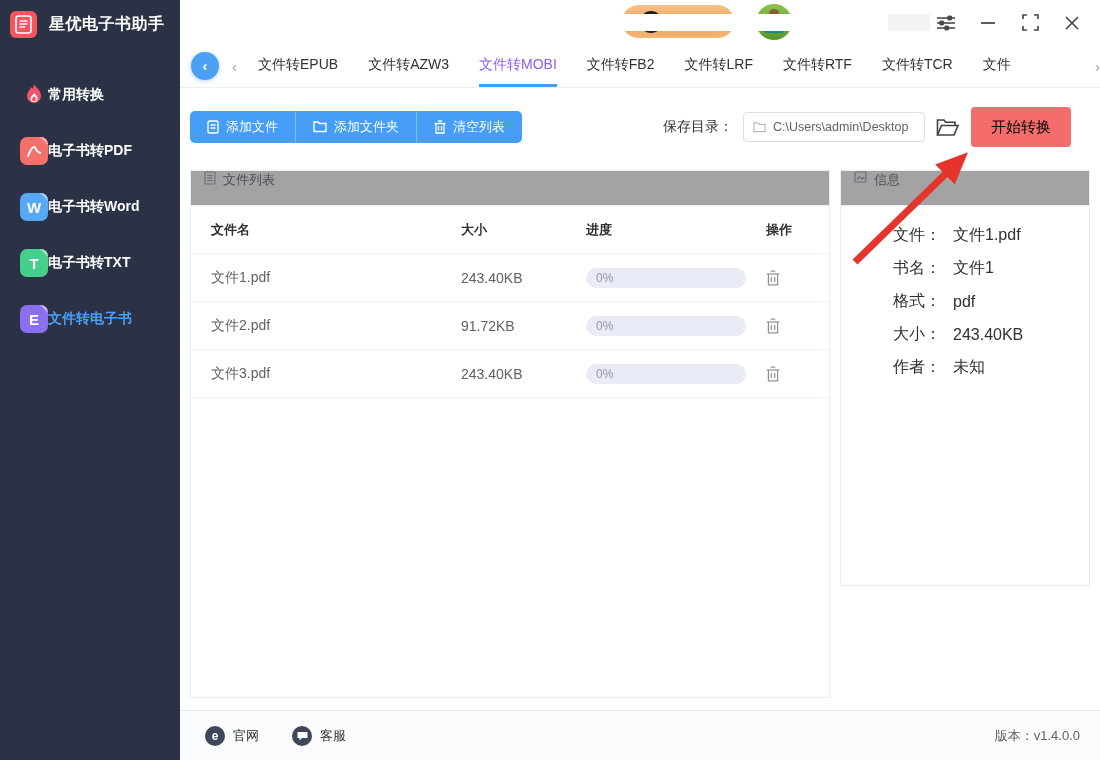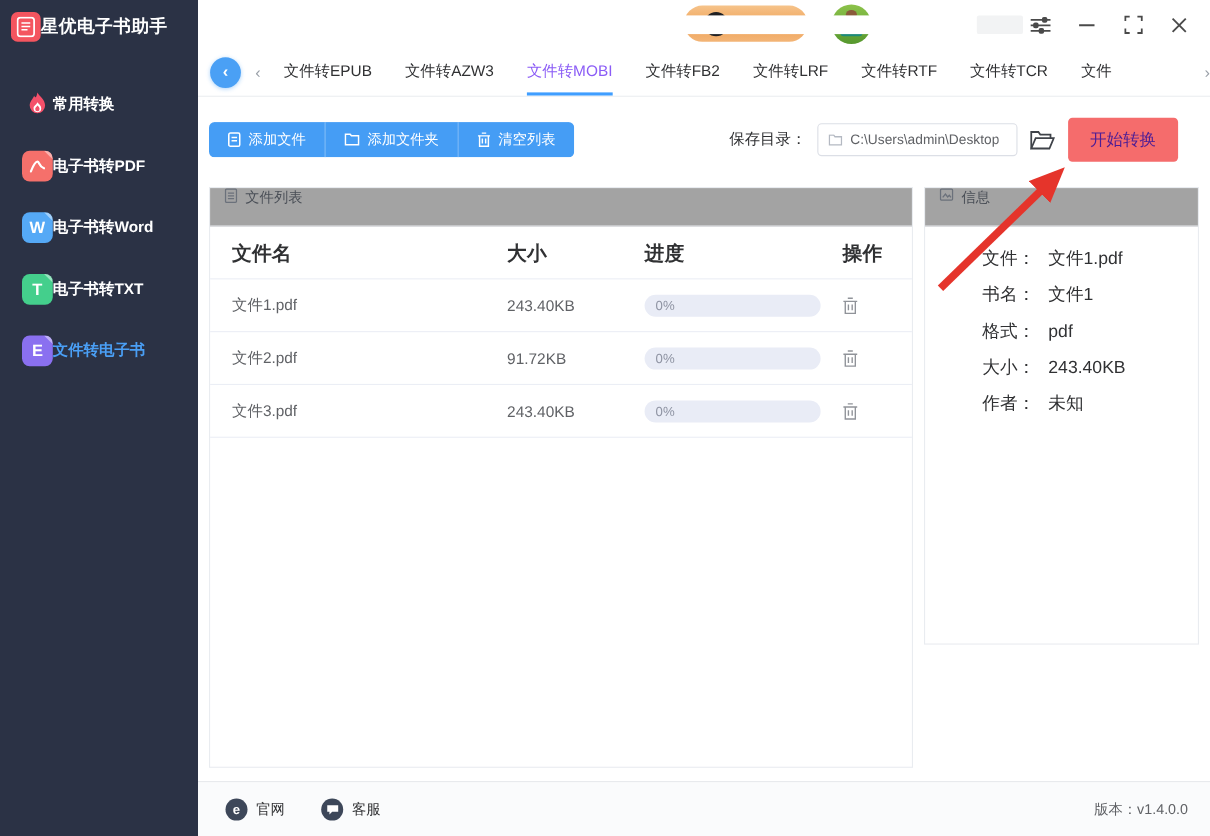--- a/index.html
+++ b/index.html
@@ -4,21 +4,21 @@
 <style>
   * { margin:0; padding:0; box-sizing:border-box; }
   html,body { width:1100px; height:760px; }
   body {
     font-family:"Liberation Sans","DejaVu Sans",sans-serif;
     background:#fff; position:relative; overflow:hidden;
   }
 
   
   .sidebar { position:absolute; left:0; top:0; width:180px; height:760px; background:#2b3245; }
-  .logo-row { display:flex; align-items:center; gap:0; padding:11px 0 0 10px; }
+  .logo-row { display:flex; align-items:center; gap:12px; padding:11px 0 0 10px; }
   .logo-icon { width:27px; height:27px; border-radius:6px; background:#f4555f; display:flex; align-items:center; justify-content:center; flex:0 0 auto; }
   .logo-title { color:#fff; font-size:16px; font-weight:bold; letter-spacing:.5px; }
   .menu { margin-top:42px; }
   .menu-item { display:flex; align-items:center; padding-left:20px; height:30px; margin-bottom:26px; cursor:pointer; }
   .menu-item .label { color:#fff; font-size:14px; font-weight:bold; }
   .menu-item.active .label { color:#4a9ff5; }
   .mi-icon { width:28px; height:28px; border-radius:7px; display:flex; align-items:center; justify-content:center;
              color:#fff; font-size:15px; font-weight:bold; position:relative; flex:0 0 auto; }
   .mi-icon.pdf { background:#f5706b; }
   .mi-icon.word { background:#55a9f6; }
@@ -67,31 +67,31 @@
   .btn-group { display:flex; margin-left:10px; height:32px; border-radius:5px; overflow:hidden; }
   .tool-btn { background:#459df5; color:#fff; font-size:13px; display:flex; align-items:center; gap:7px;
               padding:0 17px; border:none; border-right:1px solid #7cbaf8; cursor:pointer; }
   .tool-btn:last-child { border-right:none; }
   .save-dir { margin-left:auto; display:flex; align-items:center; }
   .save-label { font-size:14px; color:#303133; margin-right:10px; }
   .dir-input { width:182px; height:30px; border:1px solid #dcdfe6; border-radius:4px; background:#fff;
                display:flex; align-items:center; gap:7px; padding:0 9px; cursor:text; }
   .dir-input span { color:#606266; font-size:12.5px; white-space:nowrap; overflow:hidden; }
   .folder-open-btn { margin:0 12px 0 11px; cursor:pointer; display:flex; align-items:center; }
-  .start-btn { width:100px; height:40px; background:#f56c6c; color:#4c1d95; font-size:15px; border:none;
+  .start-btn { width:100px; height:40px; background:#f56c6c; color:#000000; font-size:15px; border:none;
                border-radius:4px; cursor:pointer; margin-right:29px; font-family:inherit; }
 
   
   .panel { position:absolute; background:#fff; border:1px solid #e9ecf0; }
   .file-panel { left:10px; top:170px; width:640px; height:528px; }
   .info-panel { left:660px; top:170px; width:250px; height:416px; }
   .panel-header { height:35px; background:#a3a3a3; border-bottom:1px solid #e9ecf0; display:flex;
                   gap:7px; padding-left:13px; font-size:13px; color:#4a4f57; }
   .table-head { display:grid; grid-template-columns:250px 125px 180px 1fr; align-items:center;
-                height:48px; padding-left:20px; font-size:18px; font-weight:bold; color:#303133;
+                height:48px; padding-left:20px; font-size:13px; font-weight:bold; color:#303133;
                 border-bottom:1px solid #ebeef5; }
   .table-row { display:grid; grid-template-columns:250px 125px 180px 1fr; align-items:center;
                height:48px; padding-left:20px; font-size:14px; color:#606266; border-bottom:1px solid #ebeef5; }
   .progress-pill { width:160px; height:20px; border-radius:10px; background:#e9ecf6; display:flex;
                    align-items:center; padding-left:10px; font-size:12px; color:#8f94a3; }
   .trash-btn { width:16px; height:18px; cursor:pointer; display:flex; align-items:center; }
 
   .info-fields { padding-top:13px; }
   .info-field { display:flex; height:33px; align-items:center; padding-left:42px; font-size:16px; color:#303133; }
   .info-field .flabel { width:58px; text-align:right; }

